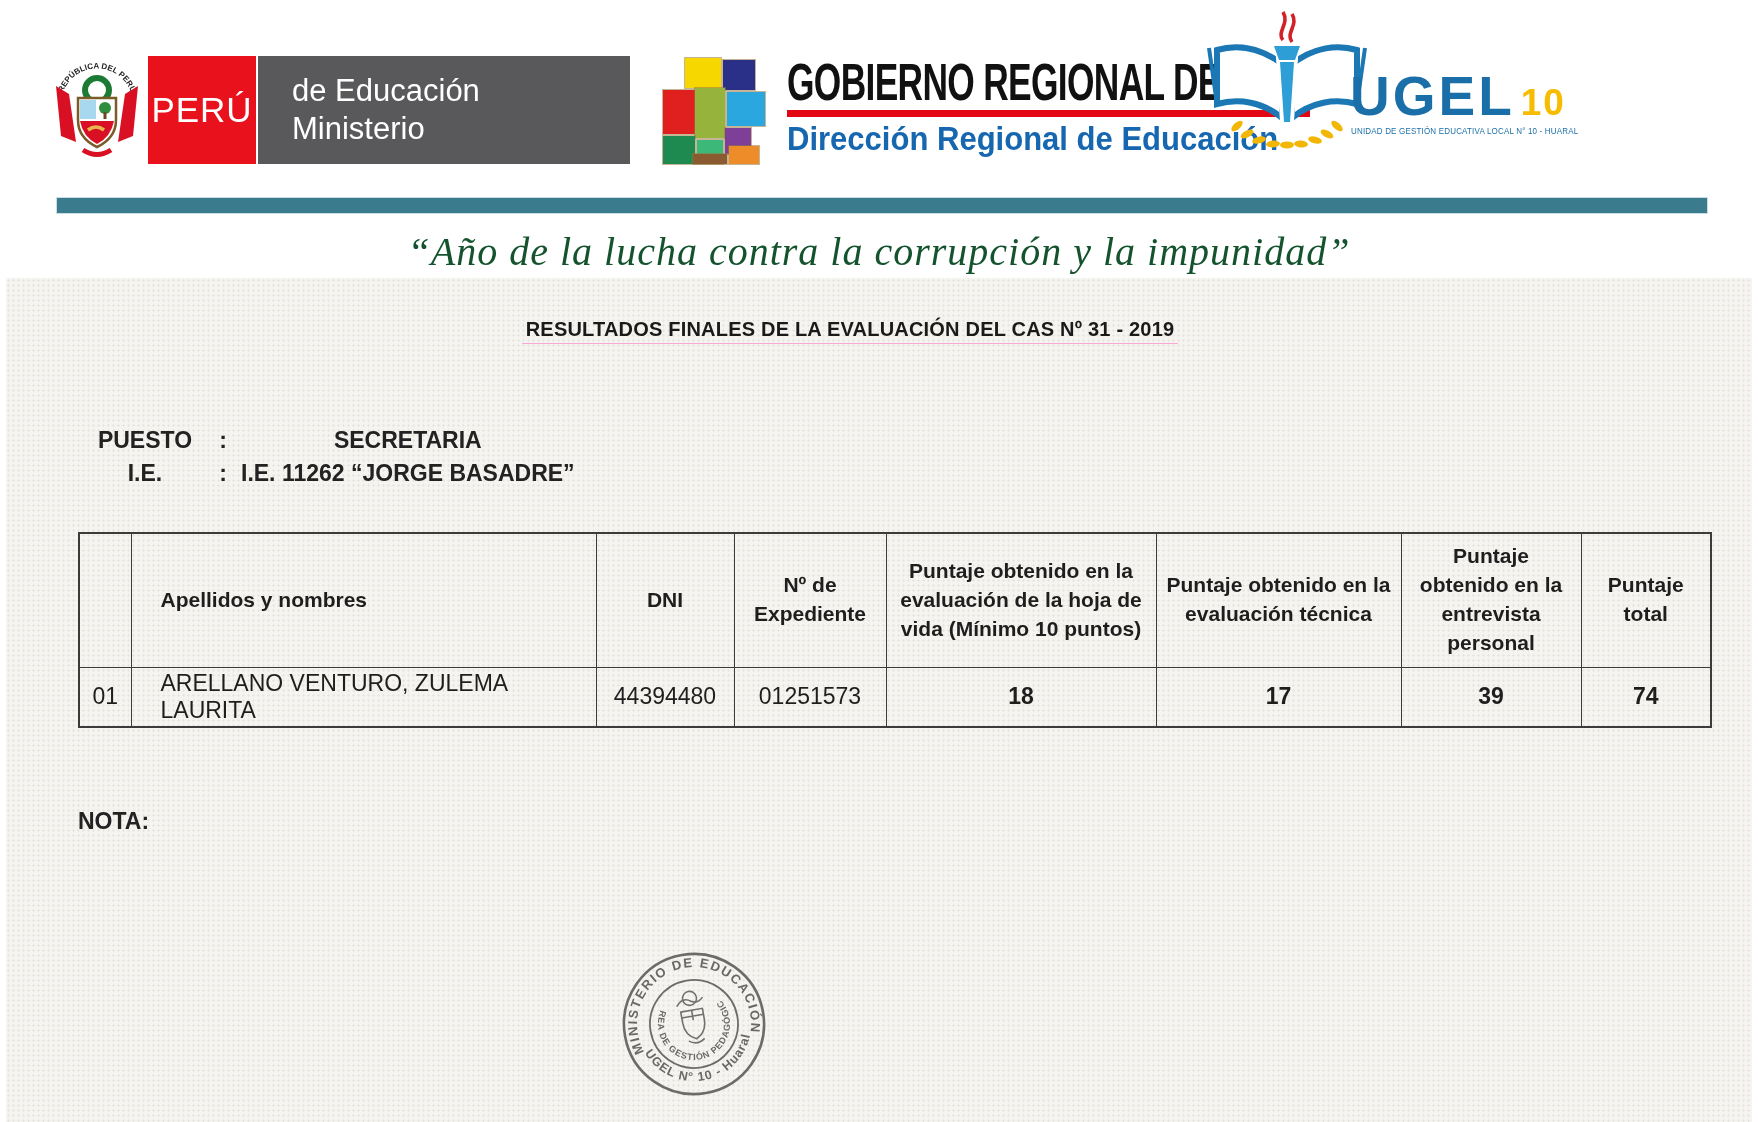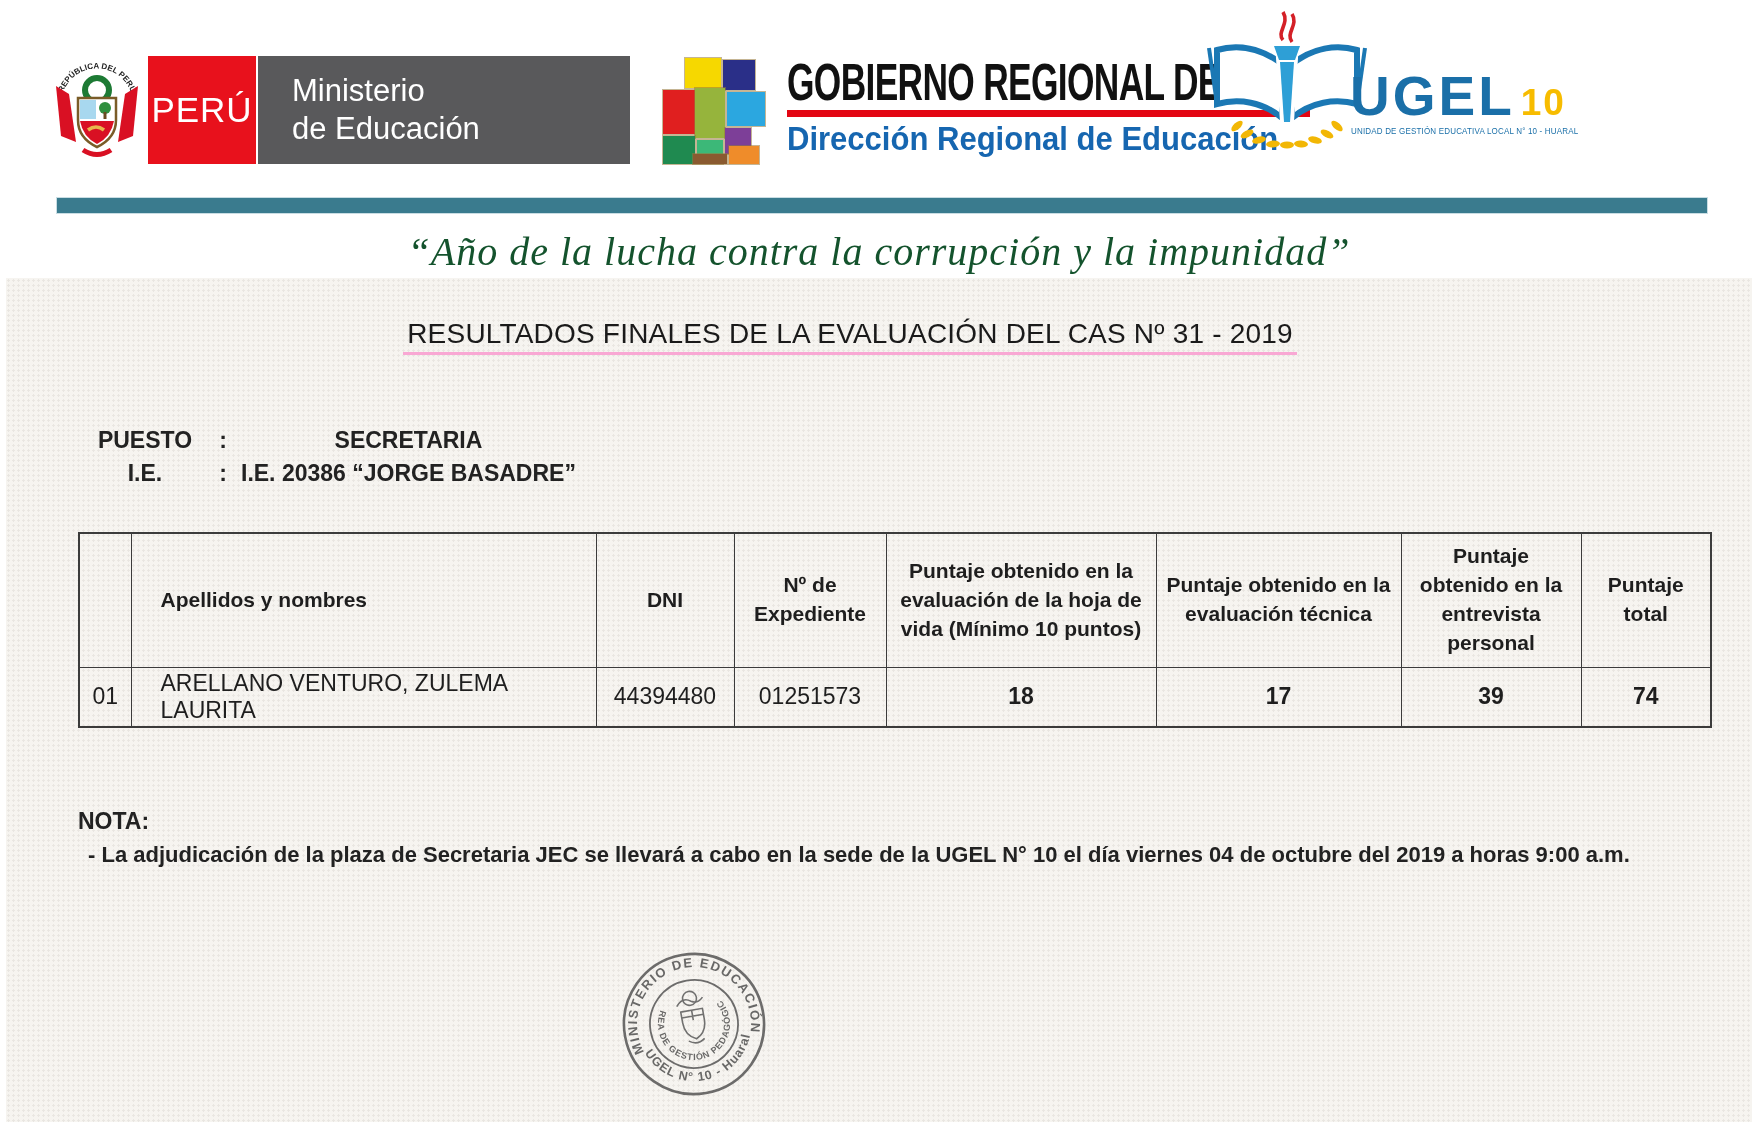--- a/index.html
+++ b/index.html
@@ -62,21 +62,21 @@
     box-shadow:0 0 0 1px #c9dde3;
   }
   .motto{
     position:absolute;left:0;top:228px;width:1758px;text-align:center;
     font-family:"Liberation Serif",serif;font-style:italic;font-size:40px;color:#14532d;
     letter-spacing:1px;
   }
   
   .doc-title{position:absolute;left:0;top:318px;width:1700px;text-align:center;}
   .doc-title span{
-    font-size:28px;font-weight:400;color:#1a1a1a;border-bottom:3px solid #f9a8d4;
+    font-size:20px;font-weight:700;color:#1a1a1a;border-bottom:1px solid #f9a8d4;
     padding:0 4px 3px 4px;letter-spacing:.2px;
   }
   .fields{
     position:absolute;left:85px;top:424px;display:grid;
     grid-template-columns:120px 36px auto;font-size:23px;font-weight:700;color:#222;
     line-height:33px;
     text-align:center;
   }
   .results{
     position:absolute;left:78px;top:532px;width:1632px;border-collapse:collapse;
@@ -125,22 +125,22 @@
     <path d="M28,69 h34 q-3,16 -17,23 q-14,-7 -17,-23 Z" fill="#d91023"></path>
     <path d="M36,78 q8,-6 16,0" stroke="#e8b64c" stroke-width="3.5" fill="none"></path>
     <path d="M31,98 q14,9 28,0" stroke="#d91023" stroke-width="5" fill="none"></path>
   </svg>
 
   <div class="peru-box">
     <span>PERÚ</span>
   </div>
 
   <div class="ministry-box">
+    <div>de Educación</div>
     <div>Ministerio</div>
-    <div>de Educación</div>
   </div>
 
   <div class="mosaic">
     <div class="tile t1"></div>
     <div class="tile t2"></div>
     <div class="tile t3"></div>
     <div class="tile t4"></div>
     <div class="tile t5"></div>
     <div class="tile t6"></div>
     <div class="tile t7"></div>
@@ -188,21 +188,21 @@
   <div class="doc-title">
     <span>RESULTADOS FINALES DE LA EVALUACIÓN DEL CAS Nº 31 - 2019</span>
   </div>
 
   <div class="fields">
     <span class="f-label">PUESTO</span>
     <span class="f-colon">:</span>
     <span class="f-value">SECRETARIA</span>
     <span class="f-label">I.E.</span>
     <span class="f-colon">:</span>
-    <span class="f-value">I.E.  20386 “JORGE BASADRE”</span>
+    <span class="f-value">I.E.  11262 “JORGE BASADRE”</span>
   </div>
 
   <table class="results">
     <colgroup>
       <col style="width:52px">
         <col style="width:465px">
         <col style="width:138px">
         <col style="width:152px">
       <col style="width:270px">
         <col style="width:245px">
@@ -229,21 +229,20 @@
         <td>01251573</td>
         <td class="score">18</td>
         <td class="score">17</td>
         <td class="score">39</td>
         <td class="score">74</td>
       </tr>
     </tbody>
   </table>
 
   <div class="nota-label">NOTA:</div>
-  <div class="nota-line">- La adjudicación de la plaza de Secretaria JEC se llevará a cabo en la sede de la UGEL N° 10  el día viernes 04 de octubre del 2019 a horas 9:00 a.m.</div>
 
   <svg class="stamp" width="188" height="188" viewBox="-94 -94 188 188">
     <defs>
       <path id="arcTop" d="M -53.6,19.5 A 57,57 0 1 1 53.6,19.5"></path>
       <path id="arcBottom" d="M -53.6,19.5 A 57,57 0 0 0 53.6,19.5"></path>
       <path id="arcInner" d="M -31.2,-18 A 36,36 0 1 0 31.2,-18"></path>
     </defs>
     <circle r="70" class="ring"></circle>
     <circle r="44" class="ring thin"></circle>
     <text class="ring-text" text-anchor="middle">

